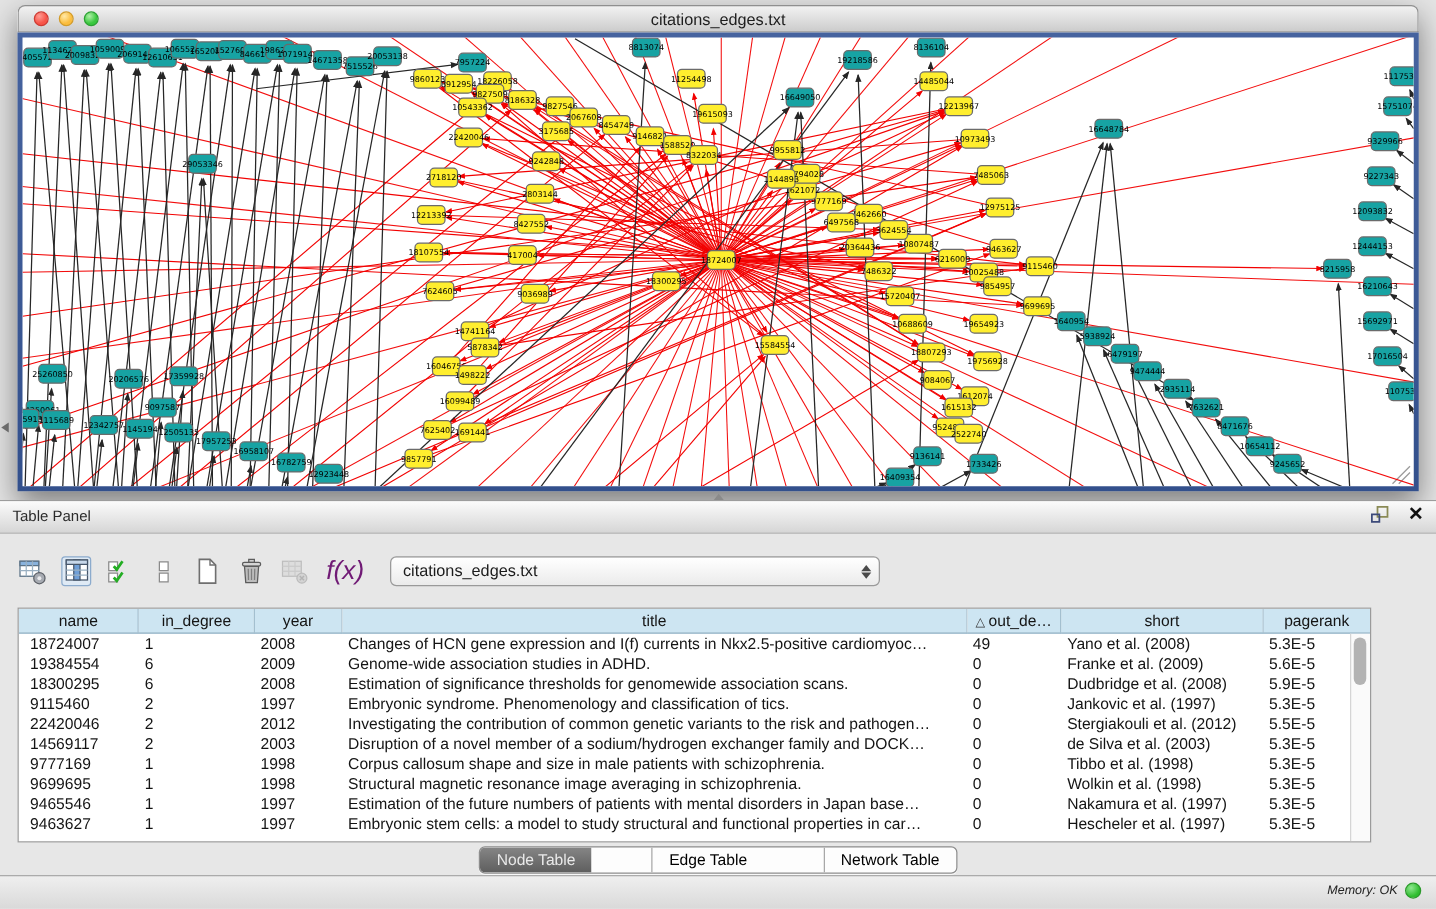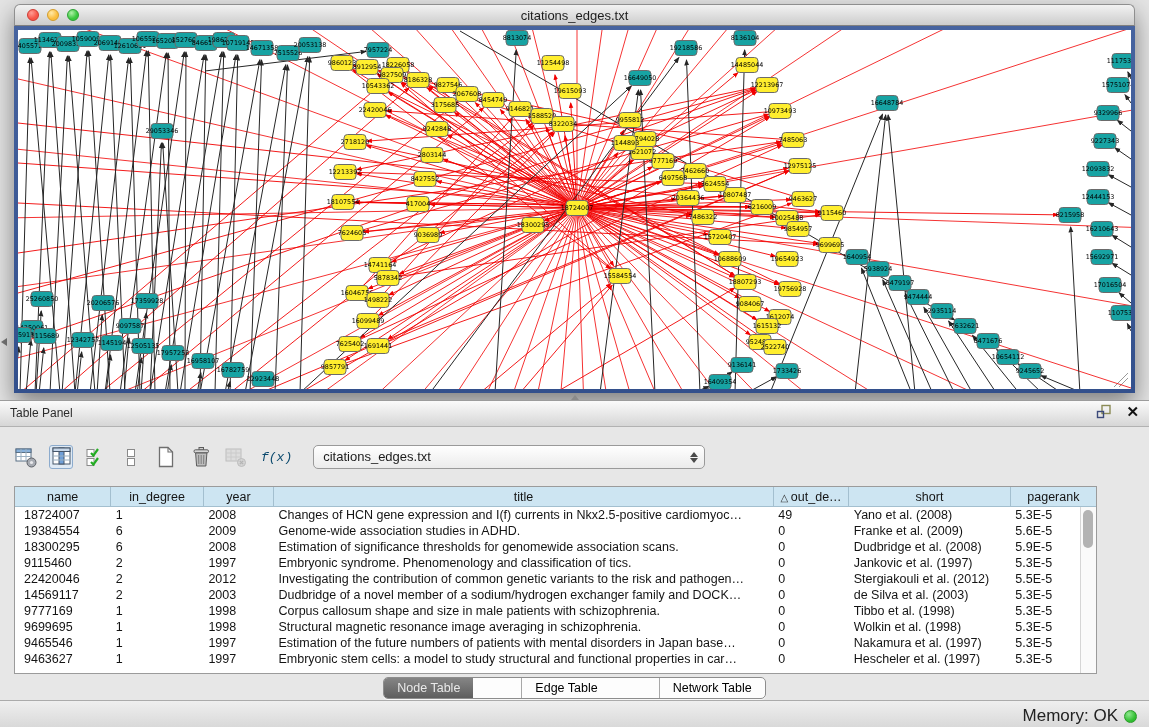--- a/index.html
+++ b/index.html
@@ -25,21 +25,21 @@
   .table-panel{position:absolute;left:0;top:400px;width:1149px;height:300px;background:#e7e7e7;border-top:1px solid #9c9c9c;box-sizing:border-box;}
   .panel-header{height:25px;background:linear-gradient(#fbfbfb,#d6d6d6);border-bottom:1px solid #b2b2b2;position:relative;}
   .panel-header .ph-title{position:absolute;left:10px;top:5px;font-size:12px;color:#2b2b2b;}
   .ph-icons{position:absolute;right:10px;top:3px;display:flex;gap:14px;align-items:center;}
   .float-icon{width:16px;height:15px;display:inline-block;}
   .close-x{font-size:15px;font-weight:bold;color:#111;line-height:15px;cursor:default;}
 
   .toolbar{position:absolute;left:14px;top:40px;height:32px;display:flex;align-items:center;gap:11px;}
   .tico{width:24px;height:24px;display:inline-flex;align-items:center;justify-content:center;}
   .tico.active{border:1px solid #8cabcd;background:#dfeaf5;border-radius:3px;box-sizing:border-box;}
-  .fx{font-family:Liberation Mono, monospace;font-style:italic;font-size:13px;color:#0c4a6e;padding:0 2px;}
+  .fx{font-family:Liberation Sans, sans-serif;font-style:italic;font-size:21px;color:#701a75;padding:0 2px;}
   .table-select{position:relative;margin-left:8px;width:392px;height:24px;border:1px solid #9a9a9a;border-radius:5px;background:linear-gradient(#ffffff,#ebebeb);box-sizing:border-box;font-size:13px;color:#1b1b1b;line-height:22px;padding-left:9px;}
   .spinner{position:absolute;right:5px;top:2px;width:11px;height:18px;display:flex;flex-direction:column;align-items:center;justify-content:center;gap:1px;}
   .spinner i{width:0;height:0;border-left:4px solid transparent;border-right:4px solid transparent;}
   .spinner .up{border-bottom:5px solid #4a4a4a;}
   .spinner .dn{border-top:5px solid #4a4a4a;}
 
   .table-wrap{position:absolute;left:14px;top:85px;width:1083px;height:188px;background:#fff;border:1px solid #9b9b9b;box-sizing:border-box;overflow:hidden;}
   table.data{border-collapse:collapse;table-layout:fixed;font-size:12.5px;color:#141414;}
   table.data th{background:#cde5f2;border:1px solid #a3bfcf;border-top:none;font-weight:normal;height:19px;padding:0 3px;overflow:hidden;white-space:nowrap;}
   table.data th:first-child{border-left:none;}
@@ -51,21 +51,21 @@
   .sort-tri{font-size:10px;color:#333;}
 
   .tabs-bar{position:absolute;left:0;top:276px;width:100%;display:flex;justify-content:center;}
   .segctl{display:inline-flex;border:1px solid #8d8d8d;border-radius:5px;overflow:hidden;background:#fdfdfd;box-shadow:0 1px 0 rgba(255,255,255,.7);gap:48px;}
   .seg{padding:2px 13px;font-size:12.5px;color:#000000;border-left:1px solid #a8a8a8;line-height:16px;}
   .seg:first-child{border-left:none;}
   .seg.sel{background:linear-gradient(#858585,#5e5e5e);color:#e9e9e9;}
 
   
   .status-bar{position:absolute;left:0;top:700px;width:1149px;height:27px;background:linear-gradient(#efefef,#d9d9d9);border-top:1px solid #ababab;box-sizing:border-box;}
-  .mem{position:absolute;right:12px;top:5px;font-size:17px;color:#222;display:flex;align-items:center;gap:6px;}
+  .mem{position:absolute;right:12px;top:5px;font-size:10px;color:#222;display:flex;align-items:center;gap:6px;font-style:italic;}
   .mem-dot{width:13px;height:13px;border-radius:50%;background:radial-gradient(circle at 35% 30%,#8fe88f,#2fbd2f 65%);border:1px solid #2b9a2b;box-sizing:border-box;}
 </style>
 </head>
 <body>
 
 <div class="network-region">
   <span class="collapse-arrow"></span>
 
   <div class="graph-window">
     <div class="titlebar">
@@ -985,21 +985,21 @@
             <td>2012</td>
             <td>Investigating the contribution of common genetic variants to the risk and pathogen…</td>
             <td>0</td>
             <td>Stergiakouli et al. (2012)</td>
             <td>5.5E-5</td>
           </tr>
           <tr>
             <td>14569117</td>
             <td>2</td>
             <td>2003</td>
-            <td>Dudbridge of a novel member of a sodium/hydrogen exchanger family and DOCK…</td>
+            <td>Disruption of a novel member of a sodium/hydrogen exchanger family and DOCK…</td>
             <td>0</td>
             <td>de Silva et al. (2003)</td>
             <td>5.3E-5</td>
           </tr>
           <tr>
             <td>9777169</td>
             <td>1</td>
             <td>1998</td>
             <td>Corpus callosum shape and size in male patients with schizophrenia.</td>
             <td>0</td>

